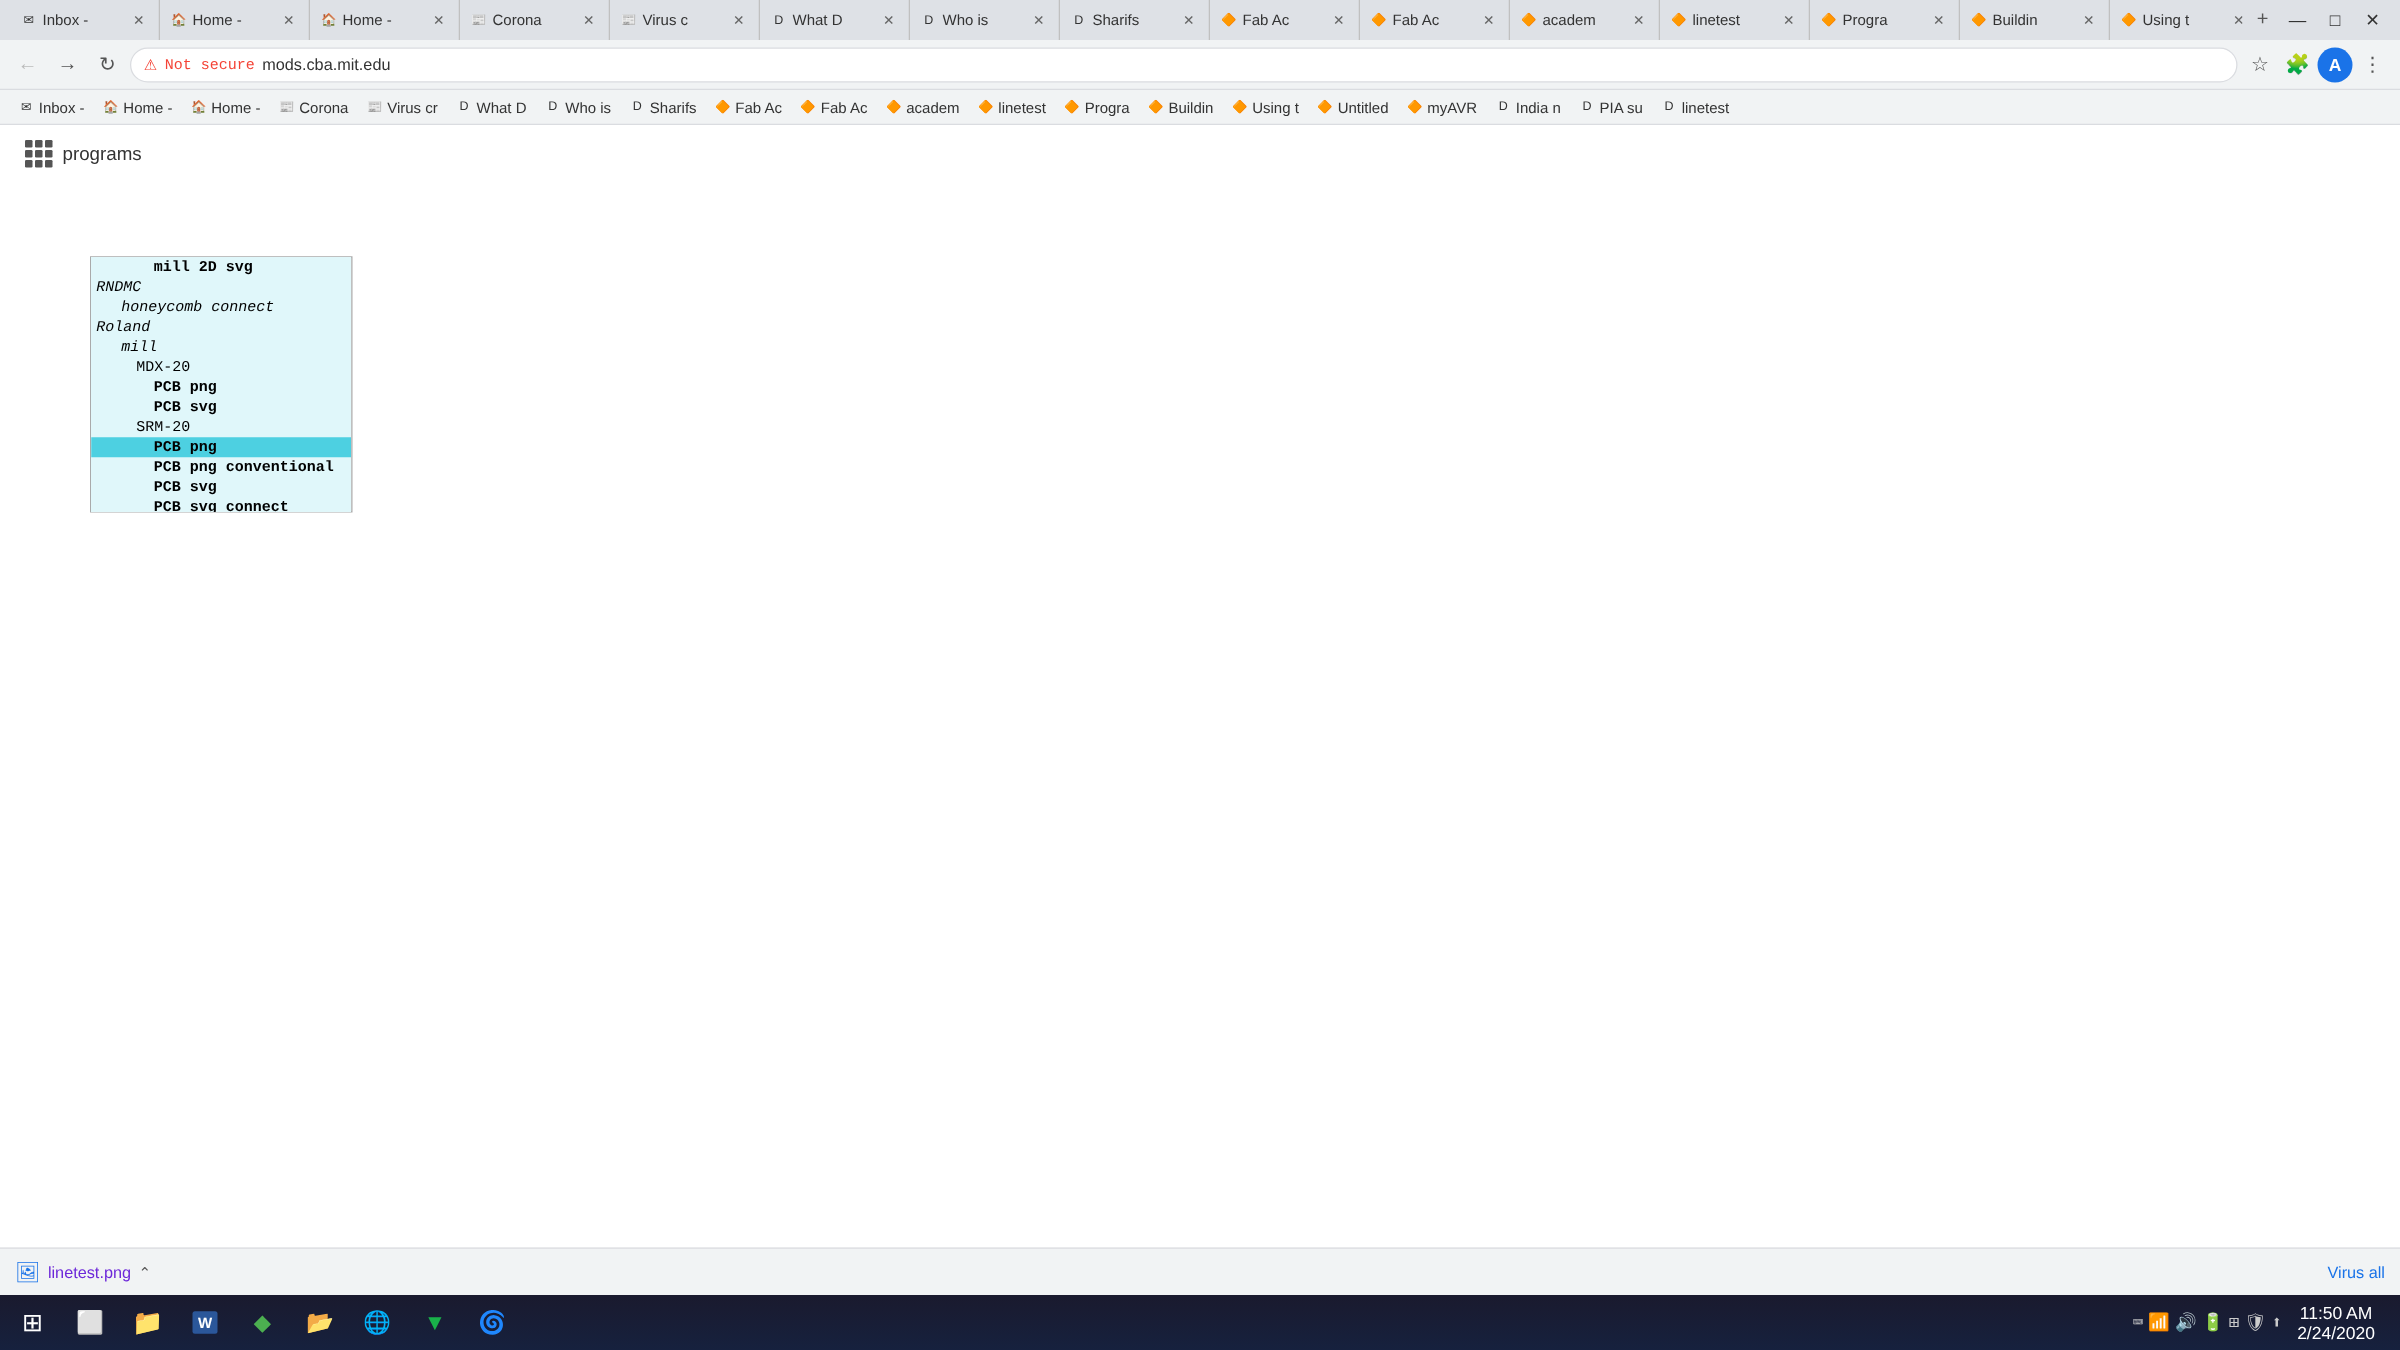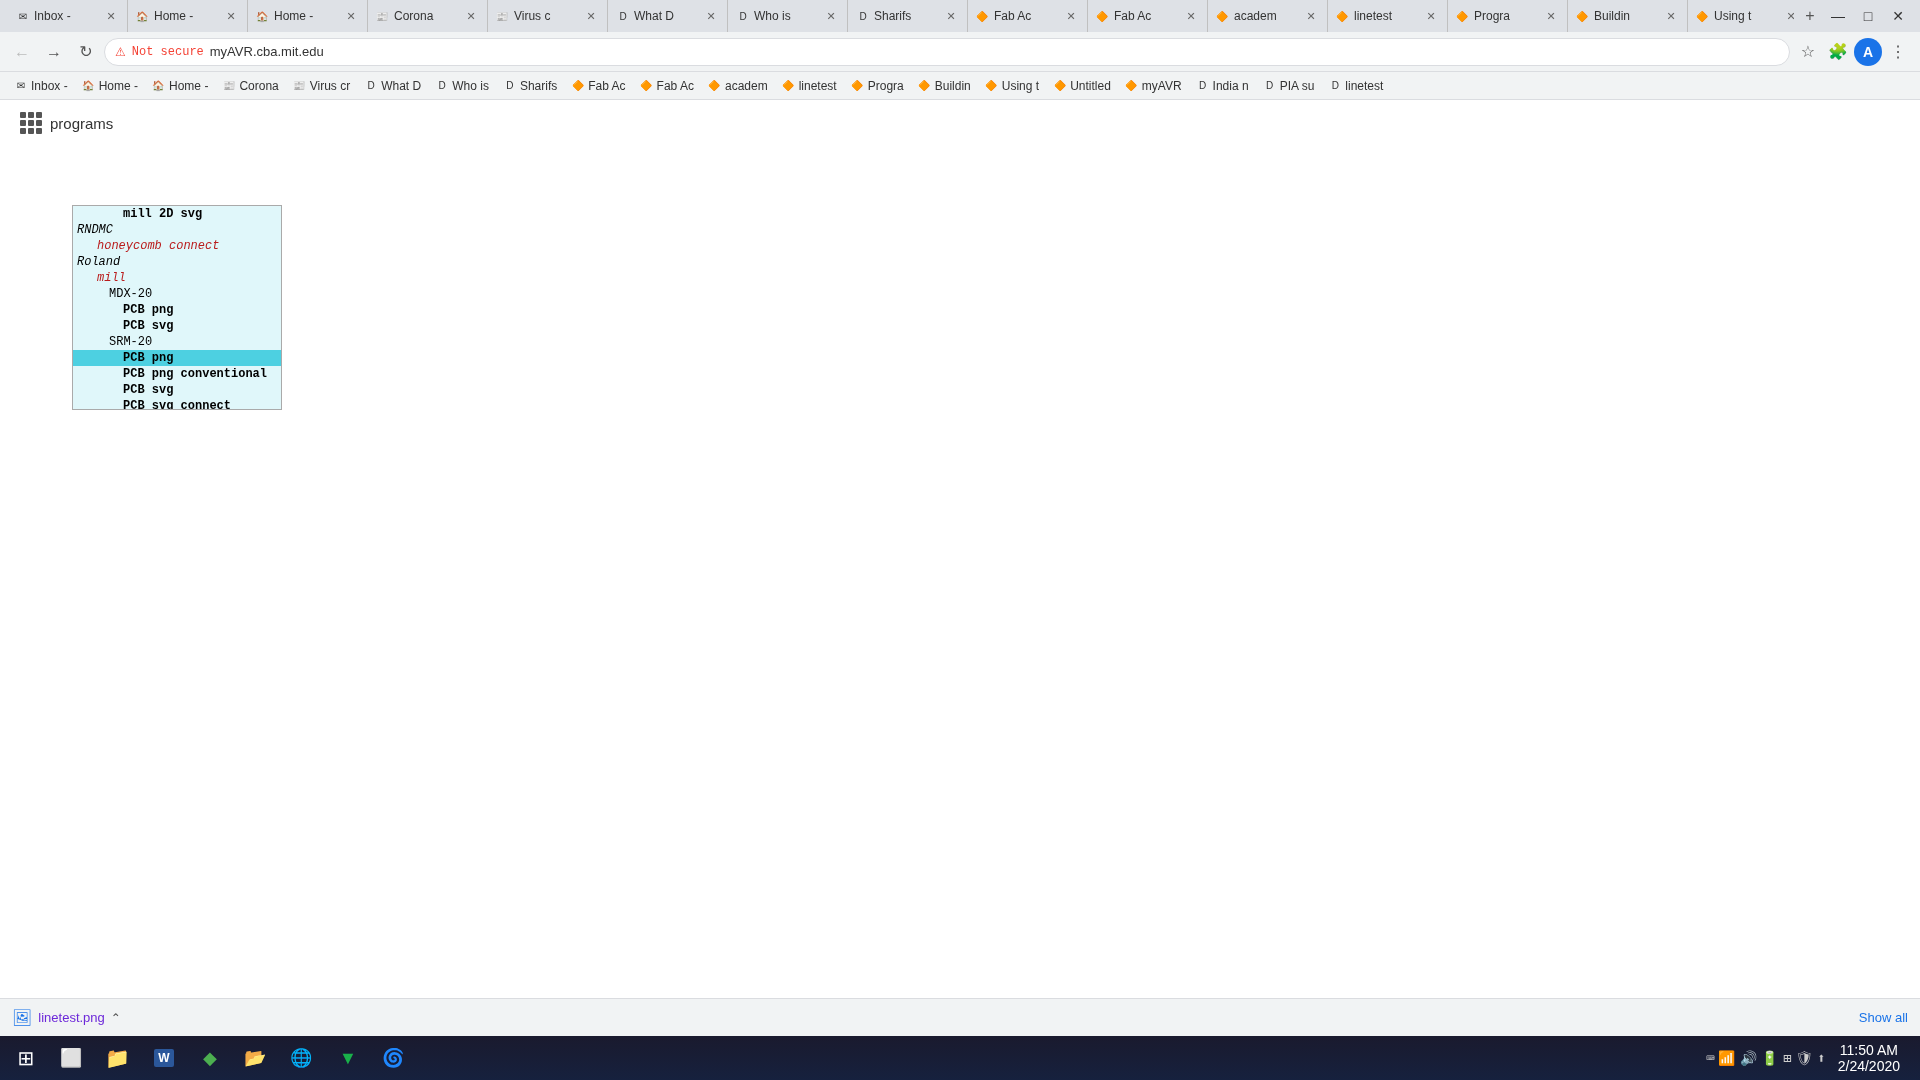--- a/index.html
+++ b/index.html
@@ -41,21 +41,21 @@
     .page-header { padding: 12px 20px; display: flex; align-items: center; gap: 8px; }
     .apps-icon { display: grid; grid-template-columns: repeat(3, 6px); gap: 2px; }
     .apps-dot { width: 6px; height: 6px; background: #555; border-radius: 1px; }
     .page-title-text { font-size: 15px; color: #333; }
 
     
     .dropdown-panel { position: absolute; top: 105px; left: 72px; width: 210px; max-height: 205px; background: #e0f7fa; border: 1px solid #aaa; overflow-y: scroll; font-family: 'Courier New', monospace; font-size: 12px; }
     .dropdown-item { padding: 1px 0; cursor: pointer; white-space: nowrap; }
     .dropdown-item.selected { background: #4dd0e1; }
     .indent-0 { padding-left: 4px; font-style: italic; font-weight: normal; color: #000; }
-    .indent-2 { padding-left: 24px; font-style: italic; color: #b91c1c; }
+    .indent-2 { padding-left: 24px; font-style: italic; color: #000000; }
     .indent-3 { padding-left: 36px; font-weight: normal; color: #000; }
     .indent-4 { padding-left: 50px; font-weight: bold; color: #000; }
 
     
     .download-bar { position: absolute; bottom: 0; left: 0; right: 0; height: 38px; background: #f1f3f4; border-top: 1px solid #dadce0; display: flex; align-items: center; padding: 0 12px; gap: 8px; }
     .download-item { display: flex; align-items: center; gap: 6px; font-size: 13px; color: #333; }
     .download-icon { color: #1a73e8; font-size: 16px; }
     .download-name { font-size: 13px; color: #6d28d9; }
     .download-chevron { font-size: 12px; color: #555; cursor: pointer; }
     .show-all-btn { margin-left: auto; font-size: 13px; color: #1a73e8; cursor: pointer; text-decoration: none; }
@@ -166,21 +166,21 @@
     </div>
   </div>
 
   <div class="omnibar-row">
     <div class="nav-btn disabled">←</div>
     <div class="nav-btn">→</div>
     <div class="nav-btn">↻</div>
     <div class="address-bar">
       <span class="lock-icon">⚠</span>
       <span class="tray-item" style="font-size:12px; color:#f44336;">Not secure</span>
-      <span class="address-text">myAVR.cba.mit.edu</span>
+      <span class="address-text">mods.cba.mit.edu</span>
     </div>
     <div class="omnibar-actions">
       <div class="omnibar-btn">☆</div>
       <div class="omnibar-btn">🧩</div>
       <div class="omnibar-btn">
         <div class="profile-icon">A</div>
       </div>
       <div class="omnibar-btn">⋮</div>
     </div>
   </div>
@@ -300,21 +300,21 @@
         <div class="dropdown-item indent-4">PCB svg</div>
         <div class="dropdown-item indent-4">PCB svg connect</div>
       </div>
 
     <div class="download-bar">
       <div class="download-item">
         <span class="download-icon">🖼</span>
         <span class="download-name">linetest.png</span>
         <span class="download-chevron">⌃</span>
       </div>
-      <span class="show-all-btn">Show all</span>
+      <span class="show-all-btn">Virus all</span>
     </div>
 
   </div>
 
   <div class="taskbar">
     <div class="taskbar-start">
       <span style="color:#fff; font-size:20px;">⊞</span>
     </div>
     <div class="taskbar-btn">
       <span style="color:#ccc; font-size:18px;">⬜</span>

